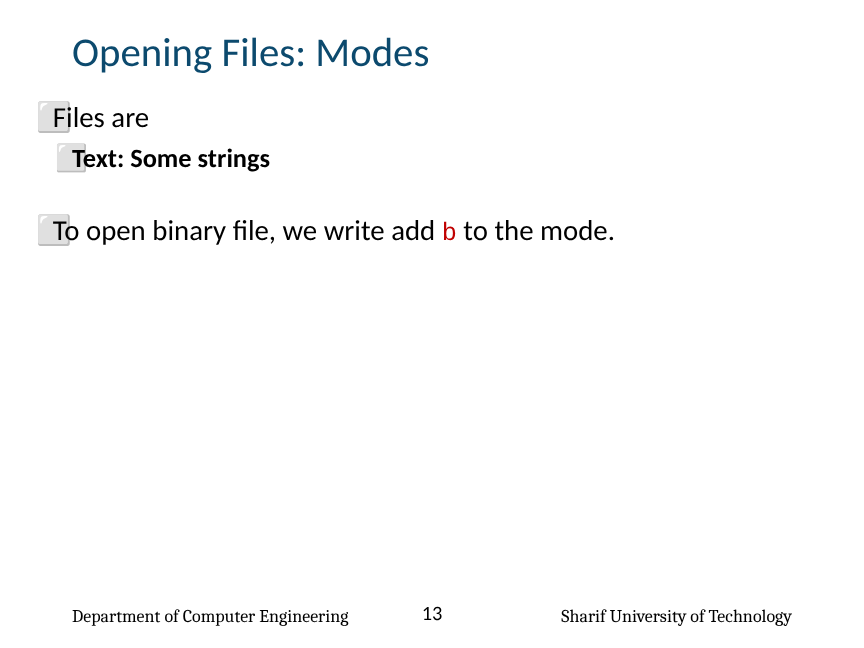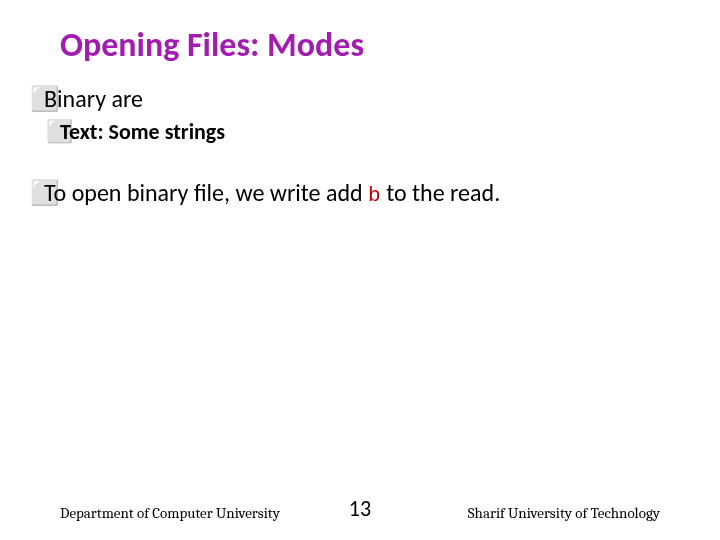--- a/index.html
+++ b/index.html
@@ -11,23 +11,23 @@
     position: relative;
     overflow: hidden;
   }
   .slide {
     width: 100%;
     height: 100%;
     padding: 24px 30px 0 30px;
     position: relative;
   }
   .title {
-    color: #a21caf;
+    color: #0c4a6e;
     font-size: 34px;
-    font-weight: 700;
+    font-weight: 400;
     margin-left: 30px;
     margin-bottom: 18px;
   }
   .content {
     font-size: 24px;
     color: #000;
     line-height: 1.35;
   }
   .lvl1 {
     margin-left: 0;
@@ -62,50 +62,50 @@
     position: absolute;
     left: 60px;
     bottom: 0;
   }
   .footer-center {
     position: absolute;
     left: 50%;
     transform: translateX(-50%);
     bottom: 0;
     font-family: Calibri, Arial, sans-serif;
-    font-size: 22px;
+    font-size: 17px;
   }
   .footer-right {
     position: absolute;
     right: 60px;
     bottom: 0;
     font-weight: normal;
   }
 </style>
 </head>
 <body>
 
 <div class="slide">
   <h1 class="title">Opening Files: Modes</h1>
 
   <div class="content">
 
     <div class="lvl1">
-      <span class="bullet">⬜</span><span>Binary are</span>
+      <span class="bullet">⬜</span><span>Files are</span>
     </div>
     <div class="lvl2">
       <span class="bullet">⬜</span><span>Text: Some strings</span>
     </div>
 
     <div class="gap"></div>
 
     <div class="lvl1">
-      <span class="bullet">⬜</span><span>To open binary file, we write add </span><span class="red mono">b</span><span> to the read.</span>
+      <span class="bullet">⬜</span><span>To open binary file, we write add </span><span class="red mono">b</span><span> to the mode.</span>
     </div>
 
   </div>
 
   <div class="footer">
-    <div class="footer-left">Department of Computer University</div>
+    <div class="footer-left">Department of Computer Engineering</div>
     <div class="footer-center">13</div>
     <div class="footer-right">Sharif University of Technology</div>
   </div>
 </div>
 
 </body></html>

